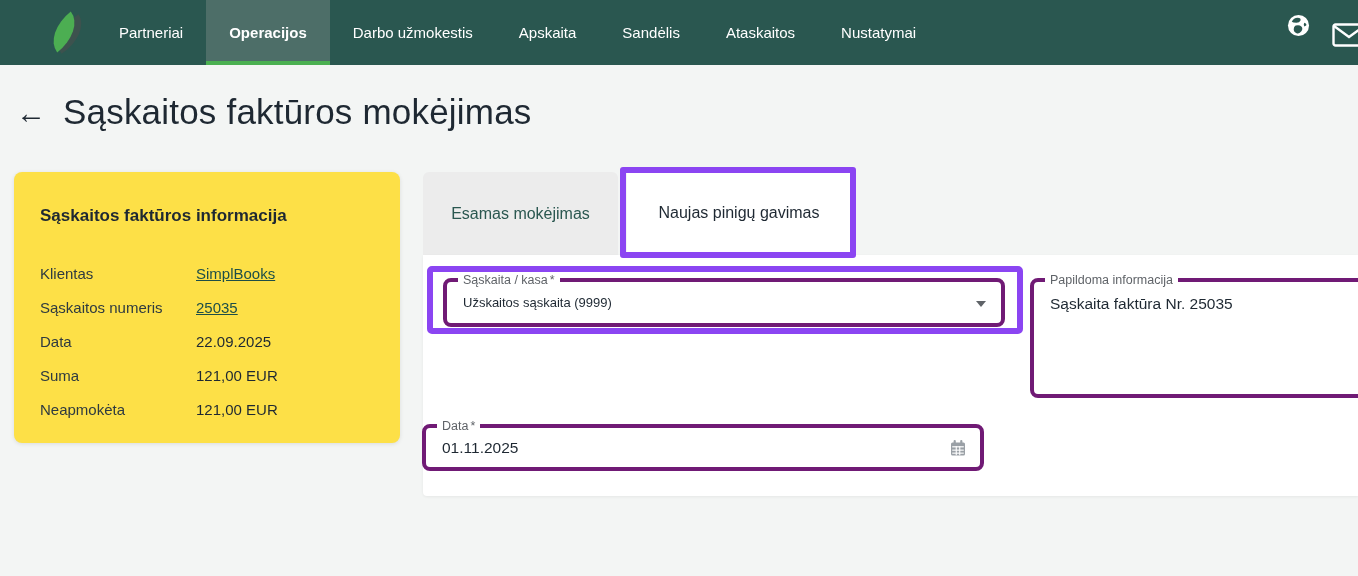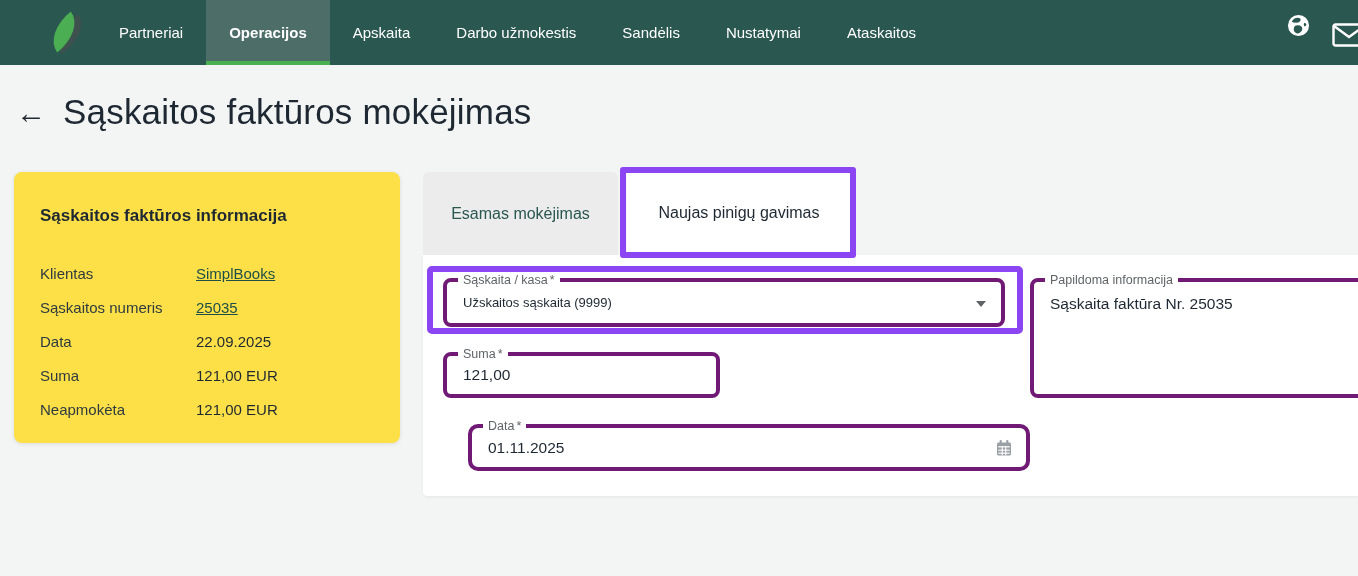--- a/index.html
+++ b/index.html
@@ -110,21 +110,21 @@
   .caret {
     position: absolute; right: 15px; top: 50%; margin-top: -2px;
     width: 0; height: 0; border-left: 5px solid transparent;
     border-right: 5px solid transparent; border-top: 6px solid #5f6368;
   }
   .cal-icon { position: absolute; right: 13px; top: 50%; margin-top: -9px; cursor: pointer; }
 
   .f-account  { left: 443px; top: 278px; width: 562px; height: 49px; cursor: pointer; }
   .f-amount   { left: 443px; top: 352px; width: 277px; height: 46px; }
   .f-currency { left: 730px; top: 352px; width: 275px; height: 46px; cursor: pointer; }
-  .f-date     { left: 468px; top: 424px; width: 562px; height: 47px; border-radius: 10px; }
+  .f-date     { left: 422px; top: 424px; width: 562px; height: 47px; }
   .f-info     { left: 1030px; top: 278px; width: 382px; height: 120px; }
 
   
   .annot {
     position: absolute; border: 6px solid #8b45f2; border-radius: 3px;
     pointer-events: none; background: transparent;
   }
   .annot-tab     { left: 620px; top: 167px; width: 236px; height: 91px; }
   .annot-account { left: 427px; top: 266px; width: 596px; height: 68px; border-radius: 5px; }
 </style>
@@ -134,25 +134,25 @@
 <div class="screen">
 
   <header class="topnav">
     <div class="logo-wrap">
       <div class="leaf-shadow"></div>
       <div class="leaf"></div>
     </div>
     <nav class="nav-items">
       <div class="nav-item">Partneriai</div>
       <div class="nav-item active">Operacijos</div>
+      <div class="nav-item">Darbo užmokestis</div>
       <div class="nav-item">Apskaita</div>
-      <div class="nav-item">Darbo užmokestis</div>
       <div class="nav-item">Sandėlis</div>
+      <div class="nav-item">Ataskaitos</div>
       <div class="nav-item">Nustatymai</div>
-      <div class="nav-item">Ataskaitos</div>
     </nav>
     <div class="nav-icon globe">
       <svg width="23" height="23" viewBox="0 0 24 24">
         <circle cx="12" cy="12" r="11" fill="#ffffff"></circle>
         <path d="M5 8 q2-4 6-4 q4 0 3 3 q-1 2-4 2 q-4 0-5-1 z" fill="#2a5750"></path>
         <path d="M9 12 q4-1 6 1 q2 2 0 5 q-2 3-5 2 q-3-1-3-4 q0-3 2-4 z" fill="#2a5750"></path>
         <path d="M18 9 q3 1 2 3 l-2 1 q-1-2 0-4 z" fill="#2a5750"></path>
       </svg>
     </div>
     <div class="nav-icon mail">
@@ -198,26 +198,20 @@
   <section class="panel"></section>
 
   <div class="field f-account">
     <span class="flabel">
       <span>Sąskaita / kasa</span><span class="req">*</span>
     </span>
     <div class="fvalue">Užskaitos sąskaita (9999)</div>
     <span class="caret"></span>
   </div>
 
-  <div class="field f-amount">
-    <span class="flabel">
-      <span>Suma</span><span class="req">*</span>
-    </span>
-    <input type="text" value="121,00" style="">
-  </div>
 
 
   <div class="field f-date">
     <span class="flabel">
       <span>Data</span><span class="req">*</span>
     </span>
     <input type="text" value="01.11.2025" style="">
     <span class="cal-icon">
       <svg width="18" height="18" viewBox="0 0 18 18">
         <rect x="2" y="3.5" width="14" height="13" rx="1.5" fill="#9aa0a6"></rect>

